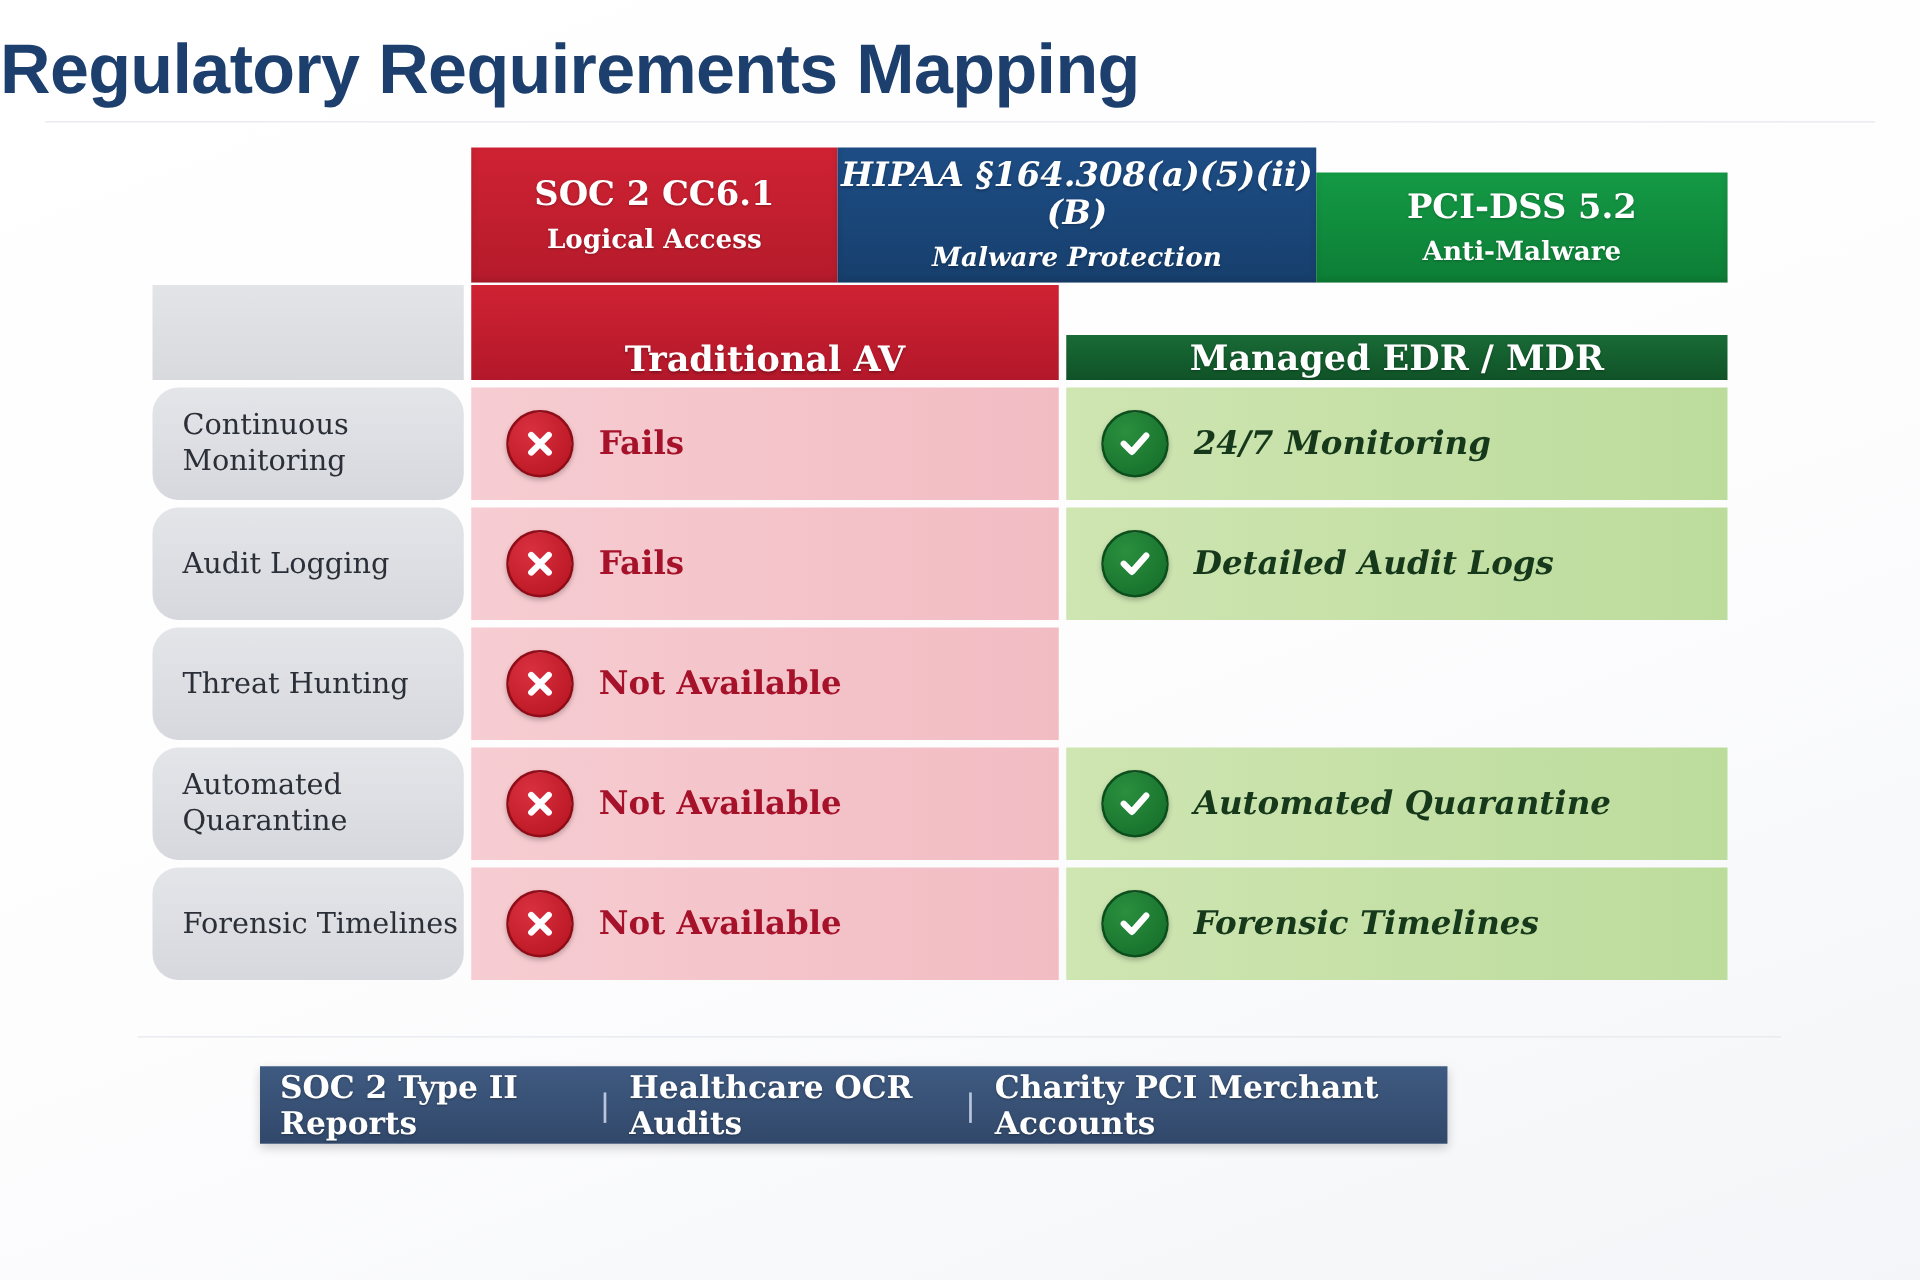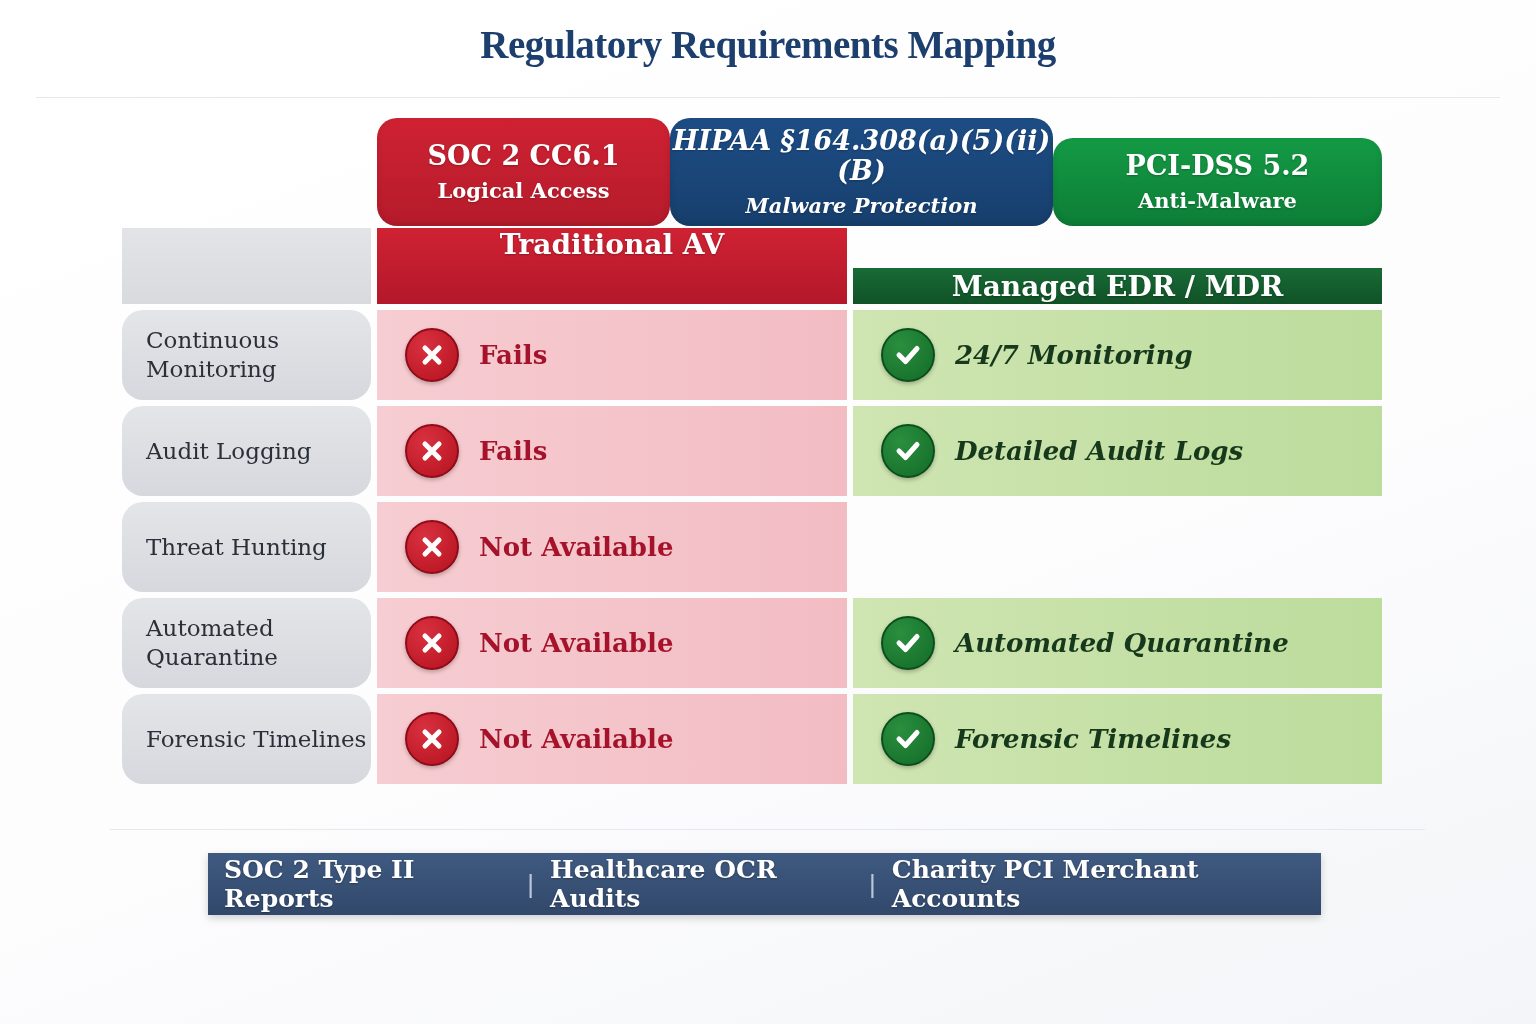--- a/index.html
+++ b/index.html
@@ -19,24 +19,24 @@
     inset: 0;
     background: linear-gradient(160deg, #ffffff 0%, #fdfdfe 55%, #f4f5f8 100%);
   }
 
   
   .title {
     position: absolute;
     top: 22px;
     left: 0;
     width: 100%;
-    text-align: center;
-    font-family: Liberation Serif, serif;
-    font-weight: bold;
-    font-size: 39px;
+    text-align: left;
+    font-family: Liberation Sans, sans-serif;
+    font-weight: bold;
+    font-size: 56px;
     letter-spacing: -0.5px;
     color: #1d3f6e;
   }
   .title-rule {
     position: absolute;
     top: 97px;
     left: 36px;
     width: 1464px;
     height: 1px;
     background: #e6e8ee;
@@ -53,21 +53,20 @@
   }
   .reg-cell {
     flex: 1 1 0;
     display: flex;
     flex-direction: column;
     align-items: center;
     justify-content: center;
     color: #ffffff;
     text-align: center;
     box-shadow: inset 0 -2px 6px rgba(0,0,0,0.12);
-    border-radius: 20px;
   }
   .reg-cell.soc {
     background: linear-gradient(180deg, #cf2233 0%, #b51b2b 100%);
     flex: 0 0 293px;
   }
   .reg-cell.hipaa {
     background: linear-gradient(180deg, #1d4d85 0%, #173f6d 100%);
     flex: 0 0 383px;
     font-style: italic;
   }
@@ -102,21 +101,21 @@
   }
   .col-head-blank {
     flex: 0 0 249px;
     background: linear-gradient(180deg, #e3e4e8 0%, #d8dade 100%);
     margin-right: 6px;
   }
   .col-head-av {
     flex: 0 0 470px;
     background: linear-gradient(180deg, #cf2233 0%, #b3182a 100%);
     display: flex;
-    align-items: flex-start;
+    align-items: flex-end;
     justify-content: center;
     margin-right: 6px;
   }
   .col-head-edr {
     flex: 1 1 auto;
     background: linear-gradient(180deg, #186b36 0%, #105227 100%);
     display: flex;
     align-items: center;
     justify-content: center;
     margin-top: 40px;
@@ -207,21 +206,21 @@
     top: 829px;
     left: 110px;
     width: 1315px;
     height: 1px;
     background: #e6e8ee;
   }
   .footer-bar {
     position: absolute;
     top: 853px;
     left: 208px;
-    width: 1113px;
+    width: 950px;
     height: 62px;
     background: linear-gradient(180deg, #3f5a81 0%, #31486a 100%);
     display: flex;
     align-items: center;
     justify-content: center;
     box-shadow: 0 3px 8px rgba(0,0,0,0.18);
   }
   .footer-item {
     color: #ffffff;
     font-family: "DejaVu Serif", "Liberation Serif", serif;

